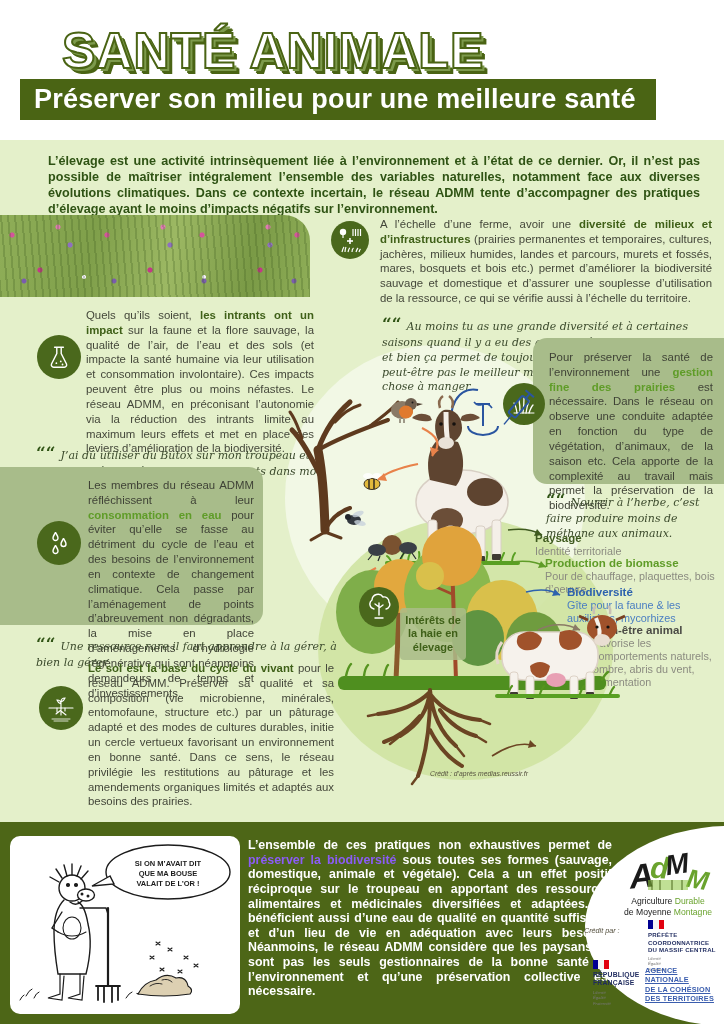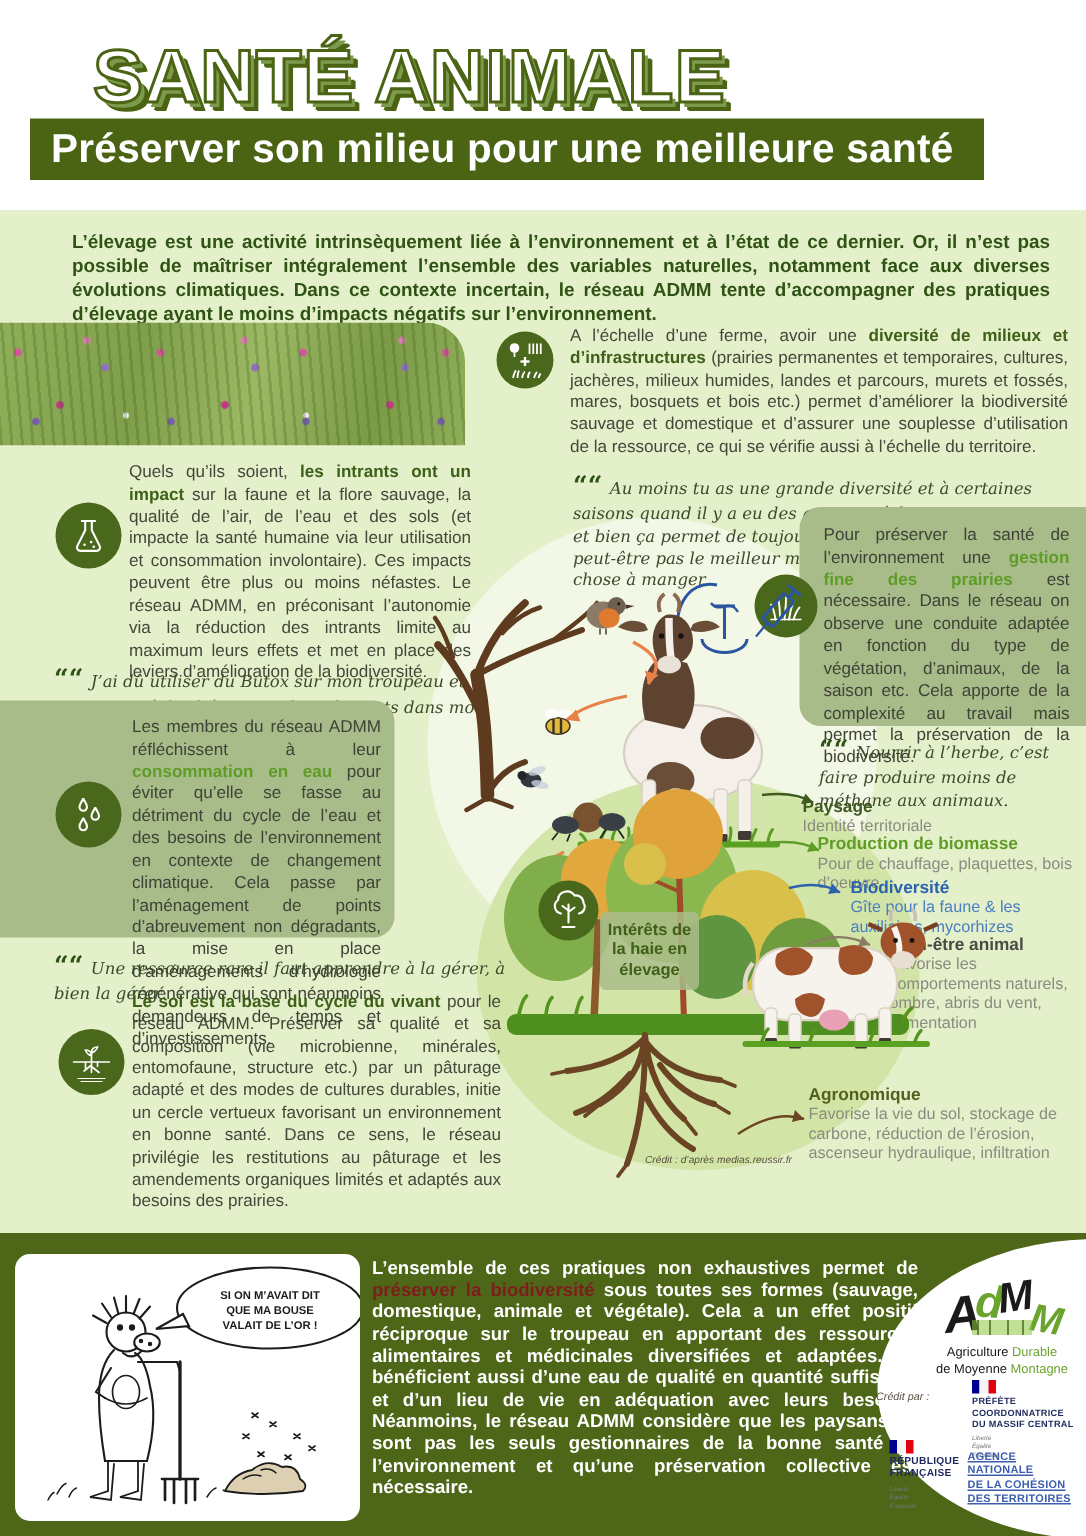--- a/index.html
+++ b/index.html
@@ -60,26 +60,26 @@
     color:#3f6018; font-weight:800; text-align:center;
     display:flex; align-items:center; justify-content:center; padding:4px;
   }
   .benefit { position:absolute; }
   .benefit .b-title { font-weight:800; font-size:11.5px; line-height:1.15; }
   .benefit .b-desc { font-size:10.8px; line-height:1.2; }
   .credit { position:absolute; left:430px; top:770px; font-size:6.8px; font-style:italic; color:#55503f; }
   .blob { position:absolute; border-radius:50%; }
   
   .footer-band { position:absolute; left:0; top:822px; width:724px; height:202px; background:#4d6617; }
-  .comic-box { position:absolute; left:10px; top:836px; width:230px; height:178px; background:#fff; border-radius:10px; overflow:hidden;padding-left:12px; }
+  .comic-box { position:absolute; left:10px; top:836px; width:230px; height:178px; background:#fff; border-radius:10px; overflow:hidden; }
   .footer-para {
     position:absolute; left:248px; top:838px; width:364px;
     color:#ffffff; font-weight:700; font-size:12.4px; line-height:1.18; text-align:justify;
   }
-  .footer-para b.hl-green { color:#7f1d1d;margin-top:45px; }
+  .footer-para b.hl-green { color:#8b5cf6;margin-top:45px; }
   .white-blob {
     position:absolute; left:585px; top:826px; width:290px; height:200px;
     background:#ffffff; border-radius:50%;
   }
   .admm-caption { position:absolute; left:612px; top:896px; width:112px; text-align:center; font-size:8.6px; font-weight:400; line-height:1.25; color:#1a1a1a; }
   .admm-caption .grn { color:#6aa32e; }
   .financed { position:absolute; left:584px; top:926px; font-size:7.2px; font-style:italic; color:#55503f; }
   .gov { position:absolute; }
   .gov .flag { display:flex; width:16px; height:9px; margin-bottom:2px; }
   .gov .flag i { flex:1; }
@@ -168,24 +168,20 @@
     <div class="b-desc" style="color: rgb(139, 139, 128);">Pour de chauffage, plaquettes, bois d’oeuvre</div>
   </div>
   <div class="benefit" style="left:567px; top:586px; width:150px;">
     <div class="b-title" style="color: rgb(45, 98, 174);">Biodiversité</div>
     <div class="b-desc" style="color: rgb(74, 126, 194);">Gîte pour la faune &amp; les auxiliaires, mycorhizes</div>
   </div>
   <div class="benefit" style="left:593px; top:624px; width:124px;">
     <div class="b-title" style="color: rgb(75, 75, 70);">Bien-être animal</div>
     <div class="b-desc" style="color: rgb(139, 139, 128);">Favorise les comportements naturels, ombre, abris du vent, alimentation</div>
   </div>
-  <div class="benefit" style="left:539px; top:724px; width:178px;">
-    <div class="b-title" style="color: rgb(85, 96, 29);">Agronomique</div>
-    <div class="b-desc" style="color: rgb(139, 139, 128);">Favorise la vie du sol, stockage de carbone, réduction de l’érosion, ascenseur hydraulique, infiltration</div>
-  </div>
 
   <div class="sage-box" style="left:0; top:467px; width:263px; height:158px; border-radius:0 14px 14px 0;"></div>
   <div class="icon-circle" style="left:37px; top:521px; width:44px; height:44px;">
     <svg width="30" height="30" viewBox="0 0 30 30">
       <g stroke="#fff" fill="none" stroke-width="1.4">
         <path d="M9 10 c0-2.5 2.5-4.5 2.5-6 c0 1.5 2.5 3.5 2.5 6 a2.5 2.5 0 1 1 -5 0Z"></path>
         <path d="M17 16 c0-2.5 2.5-4.5 2.5-6 c0 1.5 2.5 3.5 2.5 6 a2.5 2.5 0 1 1 -5 0Z"></path>
         <path d="M9 23 c0-2.5 2.5-4.5 2.5-6 c0 1.5 2.5 3.5 2.5 6 a2.5 2.5 0 1 1 -5 0Z"></path>
       </g>
     </svg>

